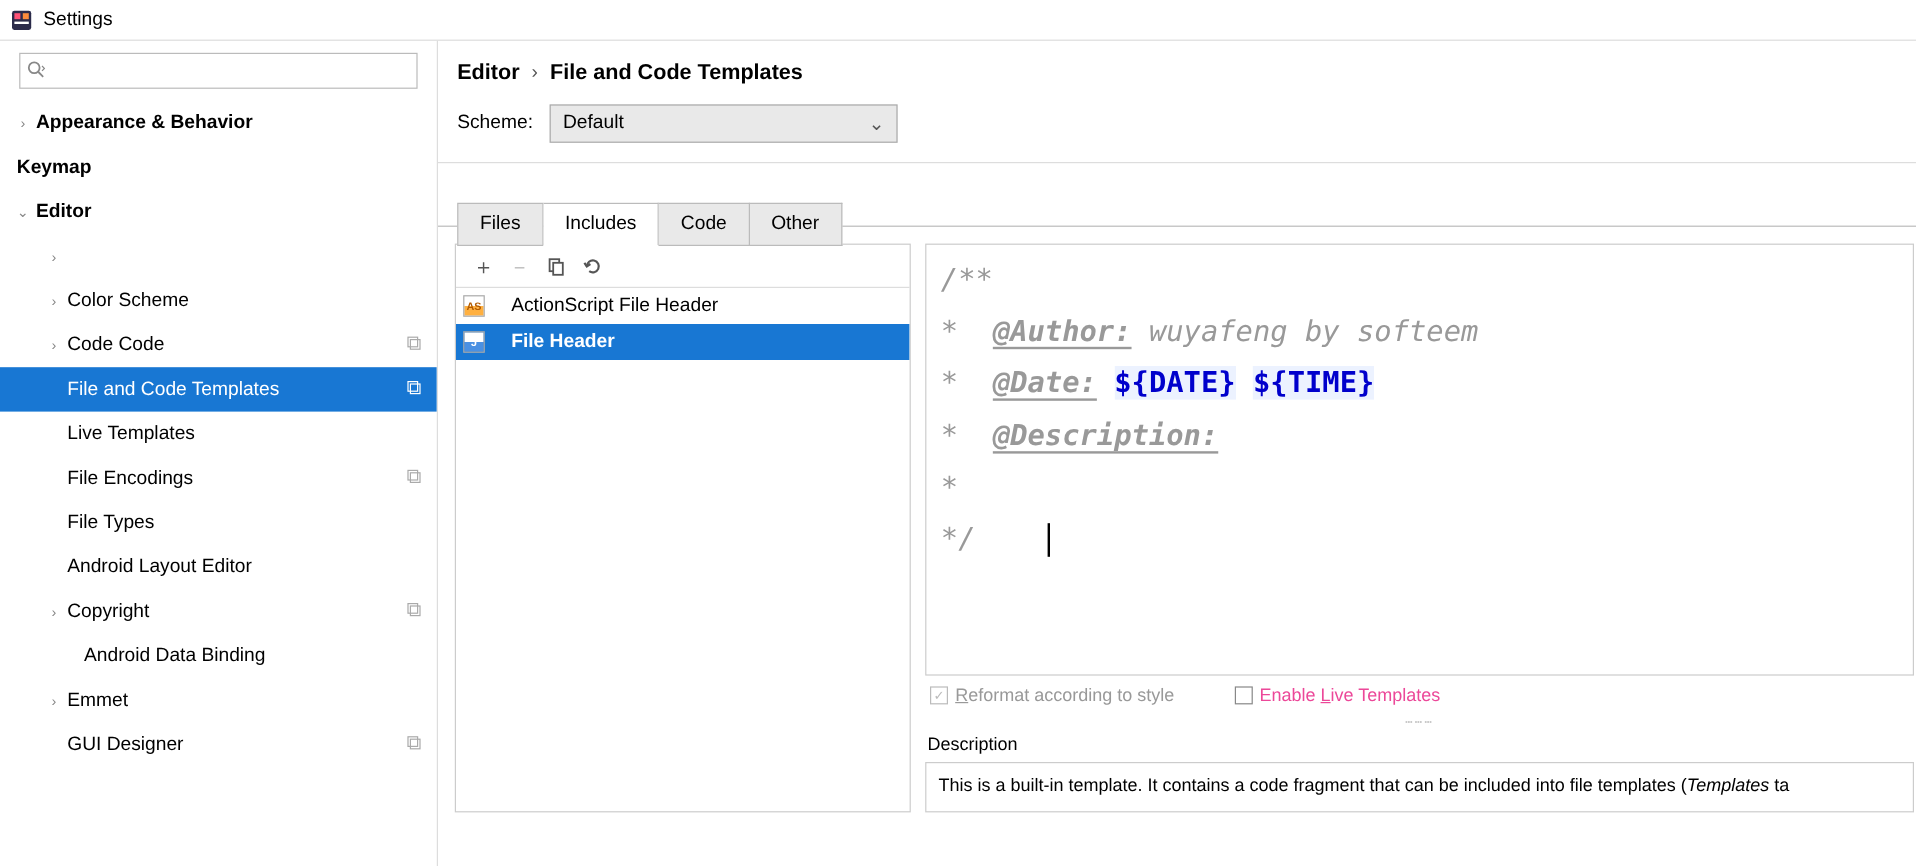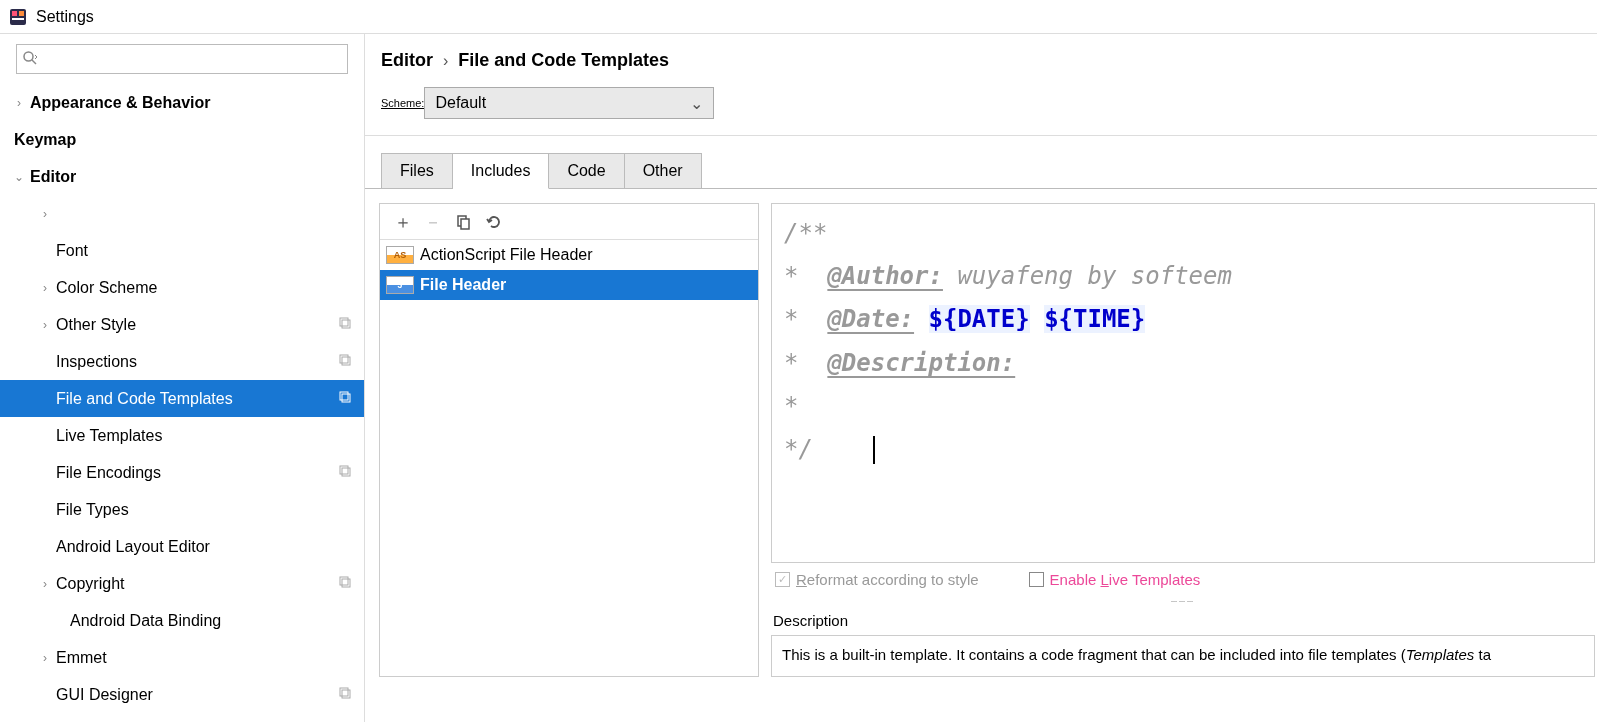--- a/index.html
+++ b/index.html
@@ -29,38 +29,38 @@
 .tree-row.selected .stack { color: #fff; }
 .tree-row.selected .chev { color: #fff; }
 
 .content { flex: 1; padding: 0; position: relative; }
 
 .breadcrumb { display: flex; align-items: center; padding: 16px 16px 10px 16px; font-size: 18px; }
 .breadcrumb .crumb { font-weight: 700; }
 .breadcrumb .sep { margin: 0 10px; color: #555; font-size:16px;}
 
 .scheme-row { display: flex; align-items: center; padding: 6px 16px 16px 16px; border-bottom: 1px solid #ddd; }
-.scheme-row .lbl { font-size: 11px; text-decoration: underline; }
+.scheme-row .lbl { margin-right: 14px; font-size: 16px; }
 .scheme-select { width: 290px; height: 32px; border: 1px solid #aaa; background: #e9e9e9; display: flex; align-items: center; justify-content: space-between; padding: 0 10px; font-size: 16px; }
 .scheme-select .chev { color: #555; }
 
 .tabs { display: flex; padding-top: 16px; padding-left: 16px; border-bottom: 1px solid #bbb; }
-.tab { padding: 8px 18px; border: 1px solid #bbb; background: #e9e9e9; font-size: 16px; position: relative; top: 1px; border-bottom: 1px solid #bbb;}
+.tab { padding: 8px 18px; border: 1px solid #bbb; background: #e9e9e9; font-size: 16px; position: relative; top: 17px; border-bottom: 1px solid #bbb;}
 .tab.active { background: #fff; border-bottom: 1px solid #fff; font-weight: 400; }
 .tab + .tab { border-left: none; }
 
 .panes { display: flex; padding: 14px 0 0 14px; }
 
 .list-pane { width: 380px; border: 1px solid #ccc; display: flex; flex-direction: column; }
 .list-toolbar { display: flex; align-items: center; padding: 4px 8px; border-bottom: 1px solid #ddd; height:36px;}
 .list-toolbar .btn { width: 30px; height: 28px; display: flex; align-items: center; justify-content: center; color: #555; font-size: 18px; }
 .list-toolbar .btn.disabled { color: #bbb; }
 .list-body { flex: 1; overflow: auto; }
 .list-item { display: flex; align-items: center; height: 30px; padding: 0 6px; font-size: 16px; }
-.list-item .ficon { width: 28px; height: 18px; margin-right: 6px; display:flex; align-items:center; justify-content:center; font-size:9px; font-weight:bold;}
+.list-item .ficon { width: 18px; height: 18px; margin-right: 22px; display:flex; align-items:center; justify-content:center; font-size:9px; font-weight:bold;}
 .ic-orange { background: linear-gradient(#fff 50%, #ffb040 50%); border:1px solid #aaa; color:#b25b00;}
 .ic-blue { background: linear-gradient(#fff 50%, #4a90e2 50%); border:1px solid #aaa; color:#fff;}
 .list-item.selected { background: #1877d3; color: #fff; font-weight:700;}
 
 .editor-pane { flex: 1; margin-left: 12px; display: flex; flex-direction: column; padding-right:2px;}
 .code-editor { border: 1px solid #ccc; height: 360px; background: #fff; padding: 8px 12px; font-family: "Consolas", monospace; font-size: 24px; line-height: 1.8; font-style: italic; color: #999; position:relative; overflow:hidden;}
 .code-editor .line { white-space: pre; }
 .var { color: #0000cc; font-weight: 700; font-style: normal; background:#ecf2ff; }
 .tag { text-decoration: underline; text-underline-offset: 5px; font-weight:700;}
 .caret { display:inline-block; width:2px; height:28px; background:#000; vertical-align:middle; margin-left:60px;}
@@ -119,38 +119,26 @@
           <span class="label">Keymap</span>
         </div>
         <div class="tree-row bold" style="padding-left: 28px;">
           <span class="chev" style="margin-left: -16px; margin-right: 4px;">⌄</span>
           <span class="label">Editor</span>
         </div>
         <div class="tree-row" style="padding-left: 54px;">
           <span class="chev" style="margin-left: -16px; margin-right: 4px;">›</span>
         </div>
         <div class="tree-row" style="padding-left: 54px;">
-          <span class="chev" style="margin-left: -16px; margin-right: 4px;"></span>
-          <span class="label">Font</span>
-        </div>
-        <div class="tree-row" style="padding-left: 54px;">
           <span class="chev" style="margin-left: -16px; margin-right: 4px;">›</span>
           <span class="label">Color Scheme</span>
         </div>
         <div class="tree-row" style="padding-left: 54px;">
           <span class="chev" style="margin-left: -16px; margin-right: 4px;">›</span>
-          <span class="label">Other Style</span>
-          <span class="stack"><svg width="14" height="14" viewBox="0 0 14 14">
-              <rect x="2" y="2" width="8" height="8" fill="none" stroke="currentColor"></rect>
-              <rect x="4" y="4" width="8" height="8" fill="none" stroke="currentColor"></rect>
-            </svg></span>
-        </div>
-        <div class="tree-row" style="padding-left: 54px;">
-          <span class="chev" style="margin-left: -16px; margin-right: 4px;"></span>
-          <span class="label">Inspections</span>
+          <span class="label">Code Code</span>
           <span class="stack"><svg width="14" height="14" viewBox="0 0 14 14">
               <rect x="2" y="2" width="8" height="8" fill="none" stroke="currentColor"></rect>
               <rect x="4" y="4" width="8" height="8" fill="none" stroke="currentColor"></rect>
             </svg></span>
         </div>
         <div class="tree-row selected" style="padding-left: 54px;">
           <span class="chev" style="margin-left: -16px; margin-right: 4px;"></span>
           <span class="label">File and Code Templates</span>
           <span class="stack"><svg width="14" height="14" viewBox="0 0 14 14">
               <rect x="2" y="2" width="8" height="8" fill="none" stroke="currentColor"></rect>

